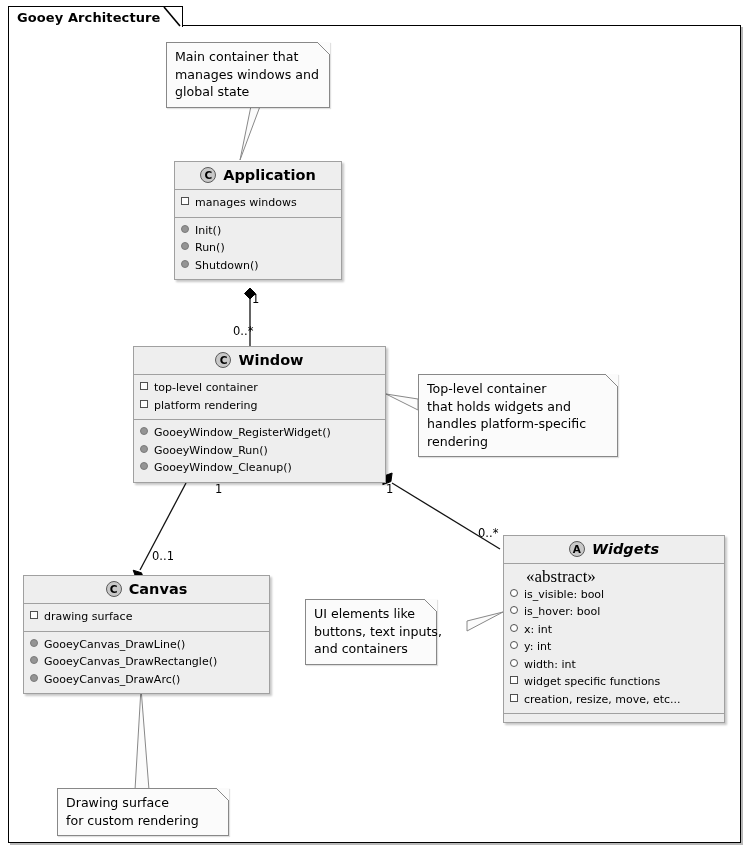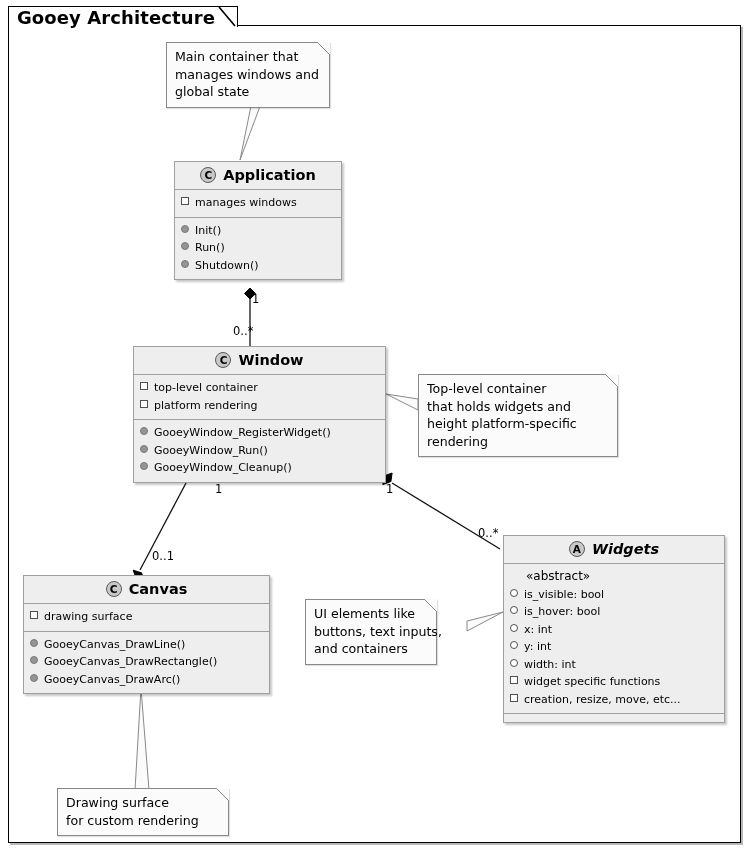--- a/index.html
+++ b/index.html
@@ -49,21 +49,21 @@
     left: 8px;
     top: 6px;
     height: 21px;
     background: #FFFFFF;
     border: 1.6px solid #000000;
     border-bottom: none;
     box-sizing: border-box;
     padding: 0 22px 0 8px;
     display: flex;
     align-items: center;
-    font-size: 18px;
+    font-size: 13px;
     font-weight: bold;
     color: #000000;
     letter-spacing: 0.1px;
     z-index: 4;
   }
   .pkg-tab-skew {
     position: absolute;
     right: 0;
     top: 0;
     width: 18px;
@@ -129,24 +129,25 @@
   .member {
     display: flex;
     align-items: baseline;
     gap: 6px;
     font-size: 11px;
     line-height: 17.5px;
     color: #000000;
     white-space: nowrap;
   }
   .member-plain {
-    font-size: 12px;
+    font-size: 17px;
     line-height: 17.5px;
     color: #000000;
     padding-left: 16px;
+    font-family: Liberation Serif, serif;
   }
 
   .mk {
     flex: 0 0 auto;
     display: inline-block;
     position: relative;
     top: -1px;
     width: 8px;
     height: 8px;
     box-sizing: border-box;
@@ -244,21 +245,21 @@
     <div class="note-line">global state</div>
   </div>
 
   <div class="uml-note" style="left:418px; top:374px; width:200px;">
     <svg class="note-fold" viewBox="0 0 13 13">
       <path d="M 0 0 L 13 13 L 13 0 Z" fill="#FBFBFB" stroke="none"></path>
       <path d="M 0 0 L 13 13" stroke="#888888" stroke-width="1" fill="none"></path>
     </svg>
     <div class="note-line">Top-level container</div>
     <div class="note-line">that holds widgets and</div>
-    <div class="note-line">height platform-specific</div>
+    <div class="note-line">handles platform-specific</div>
     <div class="note-line">rendering</div>
   </div>
 
   <div class="uml-note" style="left:305px; top:599px; width:132px;">
     <svg class="note-fold" viewBox="0 0 13 13">
       <path d="M 0 0 L 13 13 L 13 0 Z" fill="#FBFBFB" stroke="none"></path>
       <path d="M 0 0 L 13 13" stroke="#888888" stroke-width="1" fill="none"></path>
     </svg>
     <div class="note-line">UI elements like</div>
     <div class="note-line">buttons, text inputs,</div>

